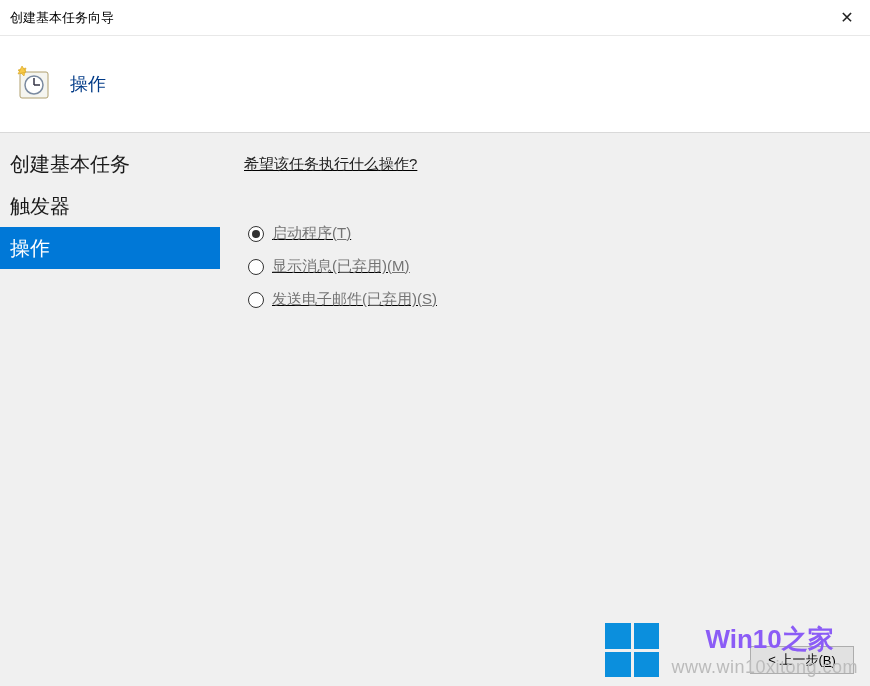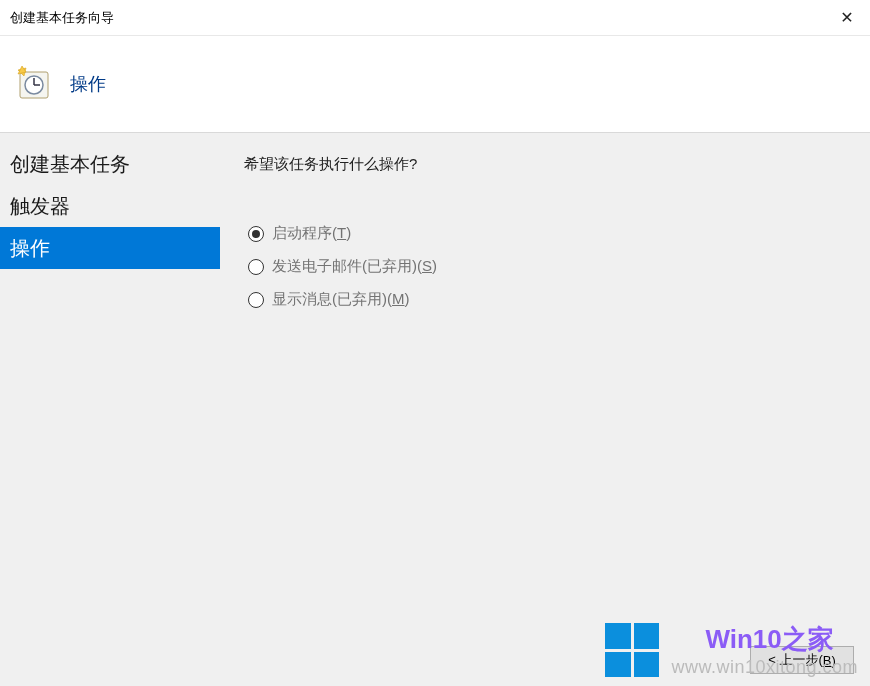--- a/index.html
+++ b/index.html
@@ -58,20 +58,21 @@
       line-height: 1.5;
     }
     .sidebar-item.active {
       background: #0078d7;
       color: #fff;
     }
     .main-panel {
       flex: 1;
       padding: 22px 24px 8px 24px;
       position: relative;
+      text-decoration: underline;
     }
     .prompt { font-size: 15px; color: #222; margin-bottom: 28px; }
 
     .radio-group { margin-top: 50px; display: flex; flex-direction: column; gap: 14px; padding-left: 4px; }
     .radio-row { display: flex; align-items: center; gap: 8px; font-size: 15px; color: #737373; }
     .radio-circle {
       width: 16px; height: 16px; border: 1.5px solid #333; border-radius: 50%;
       display: inline-flex; align-items: center; justify-content: center;
       background: #fff;
     }
@@ -143,27 +144,27 @@
     <div class="radio-group">
       <label class="radio-row">
         <span class="radio-circle selected"></span>
         <span>
           <span>启动程序(</span><span class="mnemonic">T</span><span>)</span>
         </span>
       </label>
       <label class="radio-row">
         <span class="radio-circle"></span>
         <span>
-          <span>发送电子邮件(已弃用)(</span><span class="mnemonic">S</span><span>)</span>
+          <span>显示消息(已弃用)(</span><span class="mnemonic">M</span><span>)</span>
         </span>
       </label>
       <label class="radio-row">
         <span class="radio-circle"></span>
         <span>
-          <span>显示消息(已弃用)(</span><span class="mnemonic">M</span><span>)</span>
+          <span>发送电子邮件(已弃用)(</span><span class="mnemonic">S</span><span>)</span>
         </span>
       </label>
     </div>
 
     <div class="button-bar">
       <div class="btn">
         <span>&lt; 上一步(</span>
           <span class="mnemonic">B</span>
           <span>)</span>
       </div>

